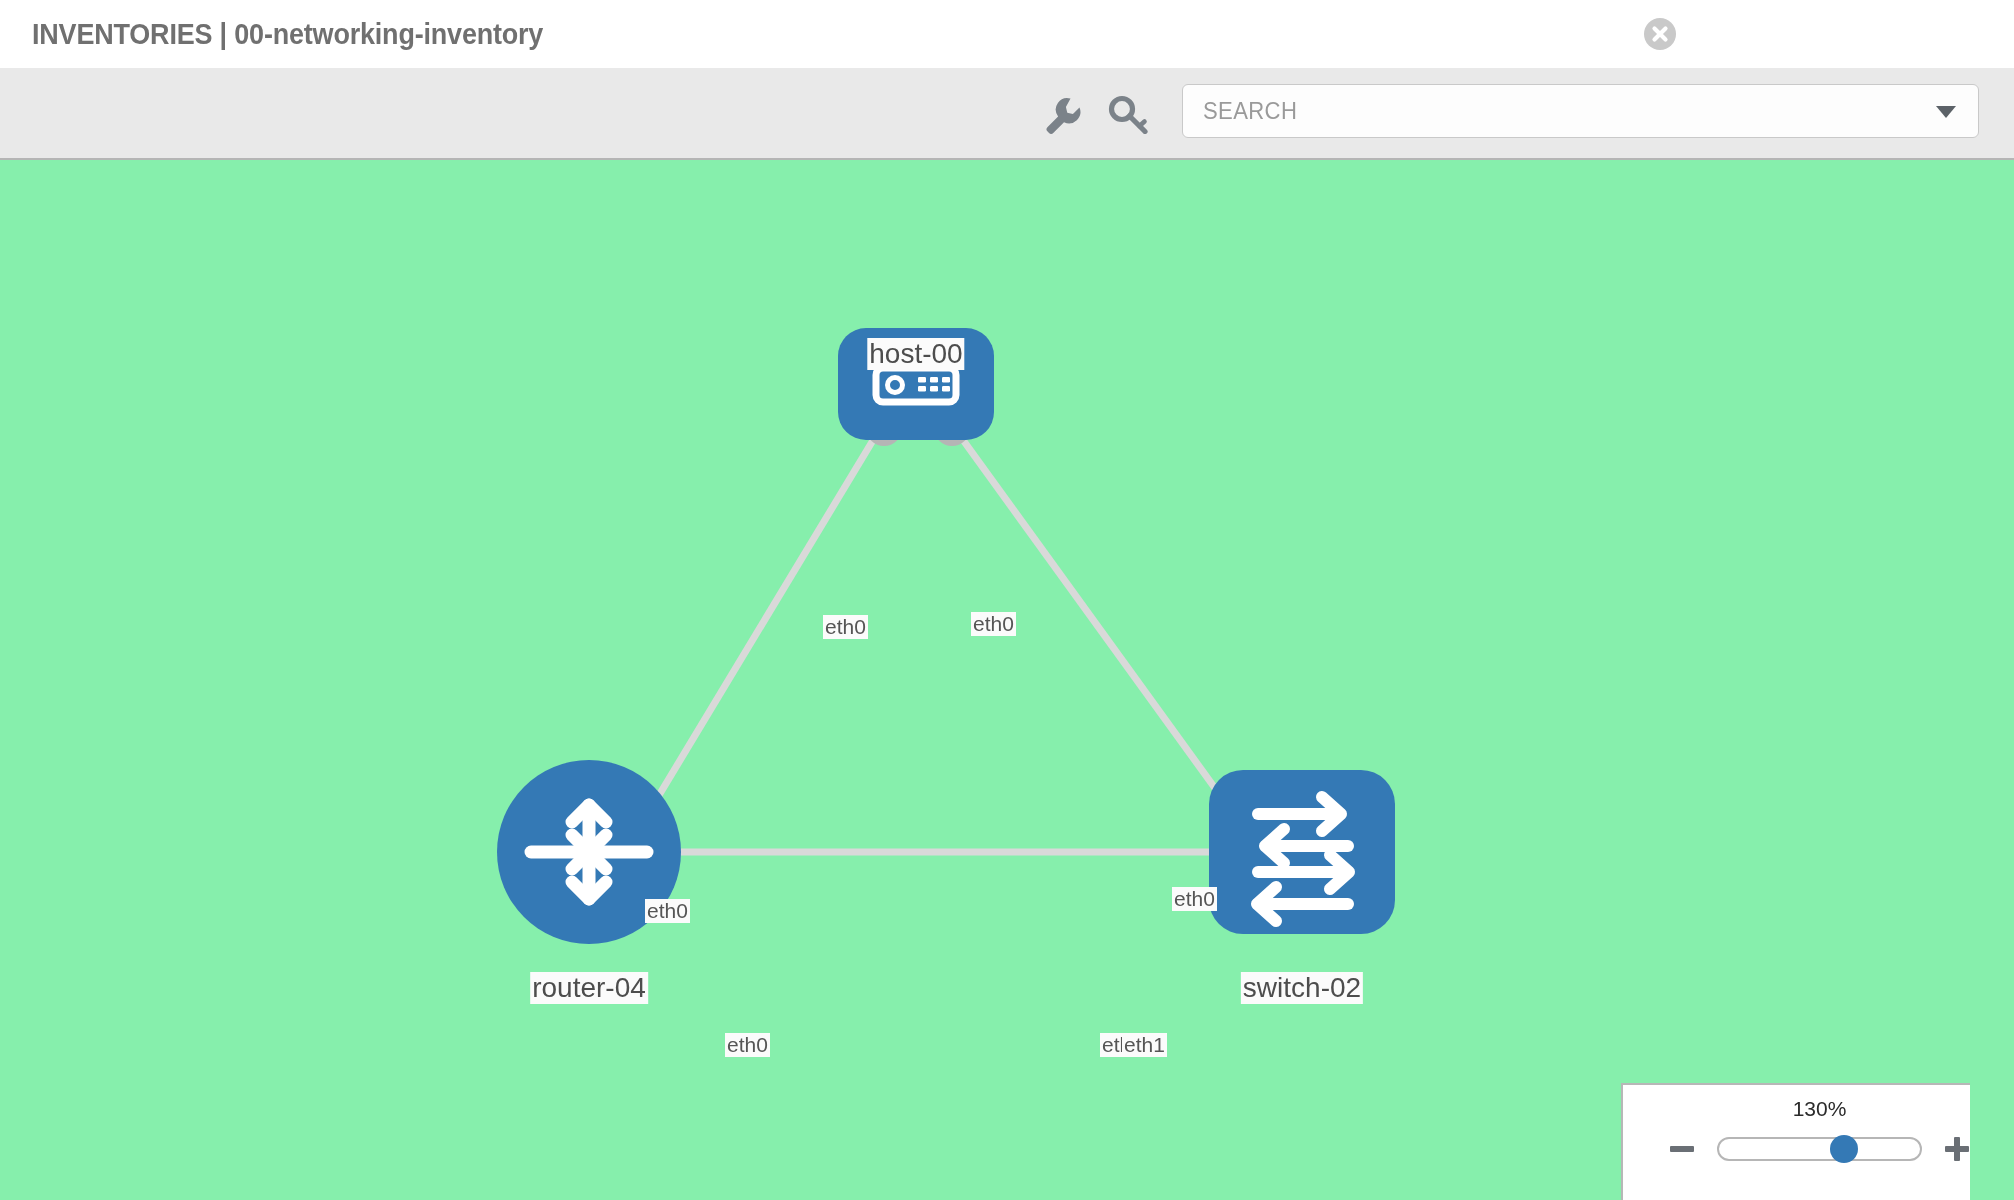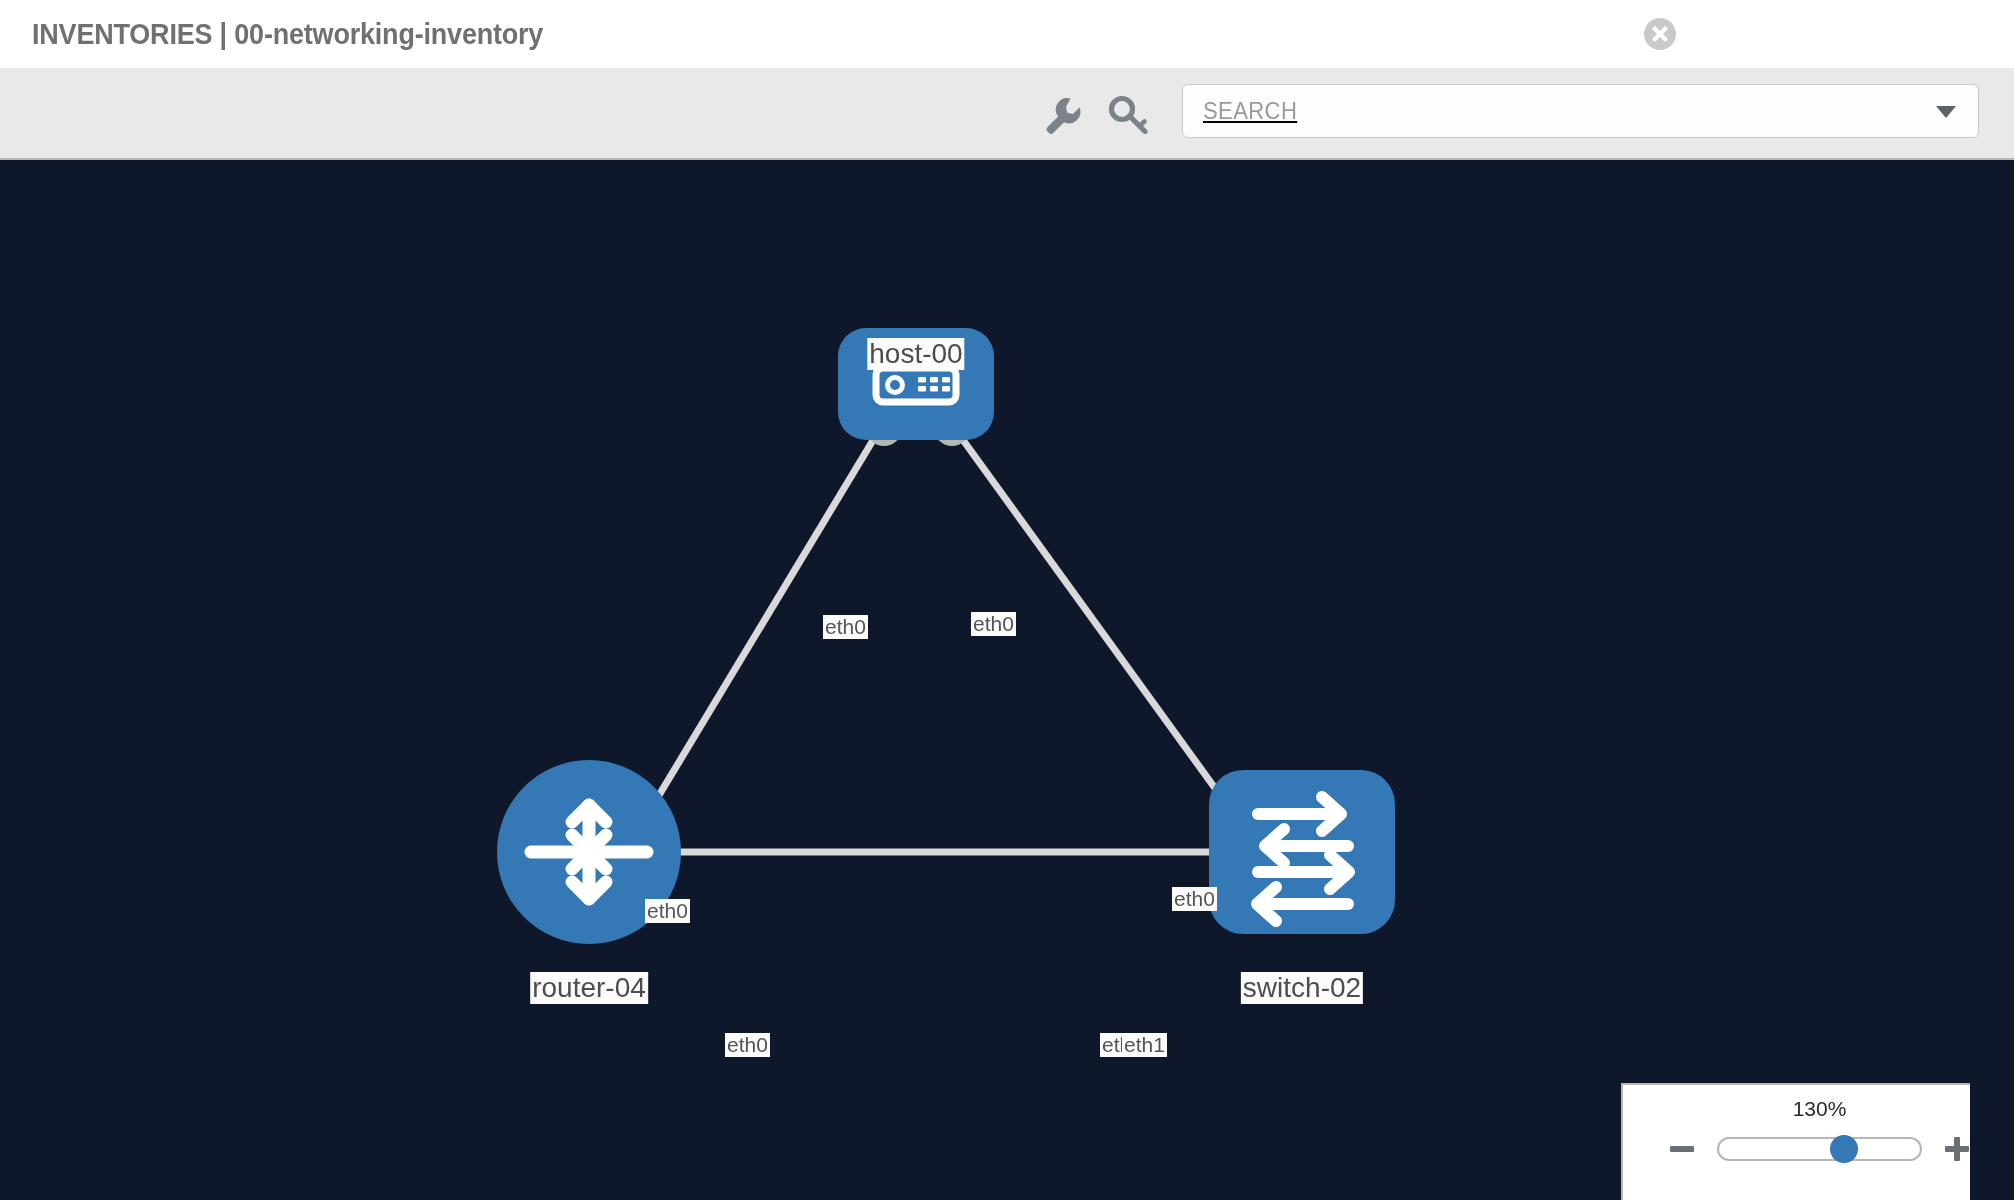--- a/index.html
+++ b/index.html
@@ -76,36 +76,35 @@
   .key-icon    { left: 1108px; }
 
   .search-select {
     position: absolute; left: 1182px; top: 84px;
     width: 797px; height: 54px;
     background: #fdfdfd;
     border: 1px solid #c9c9c9;
     border-radius: 6px;
     display: flex; align-items: center;
     cursor: text;
-    text-decoration: underline;
   }
   .search-select .sel-label {
     margin-left: 20px;
     font-size: 24px;
     color: #9a9a9a;
     letter-spacing: 0.4px;
     transform: scaleX(0.92);
     transform-origin: left center;
   }
 
   
   .canvas {
     position: absolute; left: 0; top: 160px;
     width: 2014px; height: 1040px;
-    background: #0f172a;
+    background: #86efac;
     overflow: hidden;
   }
   .topo-svg { position: absolute; left: 0; top: 0; width: 2014px; height: 1040px; }
 
   .node-label {
     position: absolute;
     font-size: 28px;
     color: #4d4d4d;
     background: #fbfbfb;
     white-space: nowrap;

